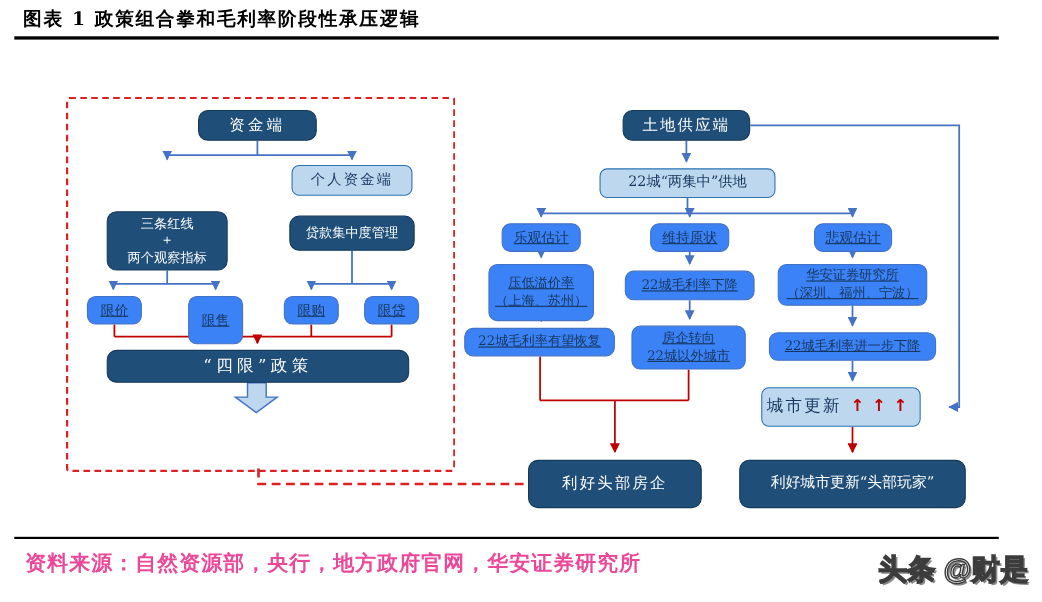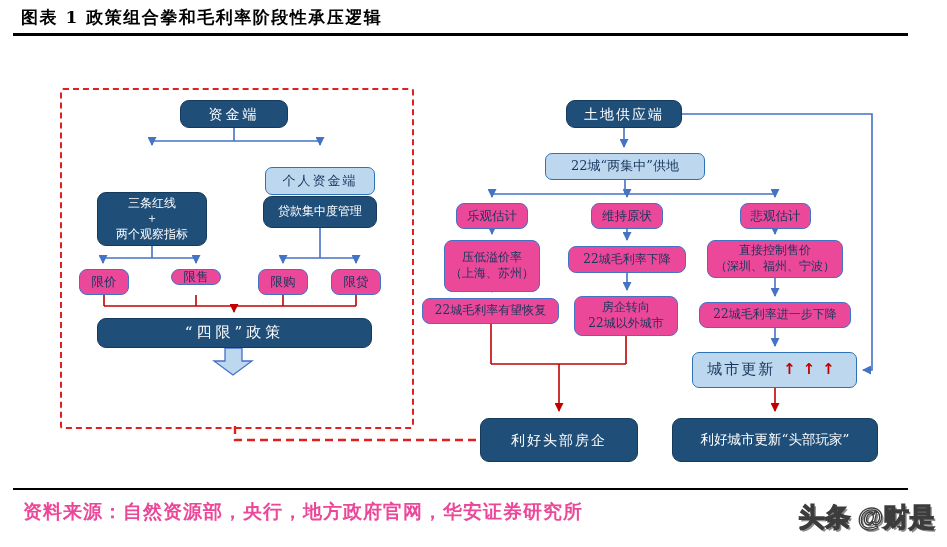--- a/index.html
+++ b/index.html
@@ -14,21 +14,21 @@
   .watermark{position:absolute;right:12px;top:500px;font-size:26px;font-weight:bold;
              font-family:"Liberation Sans",sans-serif;color:#fff;
              -webkit-text-stroke:1.3px #3c3c3c;text-shadow:2px 2px 0 #8a8a8a;}
   .dashed-frame{position:absolute;left:60px;top:88px;width:350px;height:337px;
                 border:2.5px dashed #E02020;border-radius:3px;z-index:0;}
   svg.wires{position:absolute;left:0;top:0;z-index:1;}
   .node{position:absolute;z-index:2;display:flex;align-items:center;justify-content:center;
         text-align:center;white-space:pre-line;box-sizing:border-box;line-height:1.3;}
   .dark{background:#1F4E79;color:#ffffff;border:1px solid #163A5C;border-radius:9px;}
   .light{background:#BDD7EE;color:#17365D;border:1.5px solid #2E74B5;border-radius:7px;}
-  .plain{background:#ec4899;color:#17365D;border:1.4px solid #4472C4;border-radius:8px;}
+  .plain{background:#3b82f6;color:#17365D;border:1.4px solid #4472C4;border-radius:8px;text-decoration:underline;}
   .ur-arrows{color:#C00000;font-family:"DejaVu Sans",sans-serif;font-weight:bold;
              letter-spacing:7px;margin-left:8px;font-size:15px;}
 </style>
 </head>
 <body>
 
 <div class="canvas">
 
   <div class="title">图表 1 政策组合拳和毛利率阶段性承压逻辑</div>
   <div class="rule-thick"></div>
@@ -87,46 +87,46 @@
       <path d="M559,364 V411" marker-end="url(#ar)"></path>
       <path d="M775,388 V411" marker-end="url(#ar)"></path>
     </g>
 
     <path d="M235,426 V440 H478" stroke="#E02020" stroke-width="2.4" stroke-dasharray="8 5" fill="none"></path>
 
     <polygon points="225,348 242,348 242,361 252,361 233,375 214,361 225,361" fill="#BDD7EE" stroke="#4472C4" stroke-width="1.3"></polygon>
   </svg>
 
   <div class="node dark" style="left:180px;top:100px;width:108px;height:28px;font-size:14px;letter-spacing:3px;">资金端</div>
-  <div class="node light" style="left:265px;top:150px;width:110px;height:28px;font-size:13px;letter-spacing:2px;margin-top:17px;">个人资金端</div>
+  <div class="node light" style="left:265px;top:150px;width:110px;height:28px;font-size:13px;letter-spacing:2px;">个人资金端</div>
   <div class="node dark" style="left:97px;top:192px;width:110px;height:54px;font-size:12px;">三条红线
 ＋
 两个观察指标</div>
   <div class="node dark" style="left:263px;top:196px;width:114px;height:32px;font-size:12px;">贷款集中度管理</div>
   <div class="node plain" style="left:79px;top:269px;width:50px;height:26px;font-size:12.5px;">限价</div>
-  <div class="node plain" style="left:171px;top:269px;width:50px;height:16px;font-size:12.5px;">限售</div>
+  <div class="node plain" style="left:171px;top:269px;width:50px;height:44px;font-size:12.5px;">限售</div>
   <div class="node plain" style="left:258px;top:269px;width:50px;height:26px;font-size:12.5px;">限购</div>
   <div class="node plain" style="left:331px;top:269px;width:50px;height:26px;font-size:12.5px;">限贷</div>
   <div class="node dark" style="left:97px;top:318px;width:275px;height:30px;font-size:15px;letter-spacing:4px;">“四限”政策</div>
 
   <div class="node dark" style="left:566px;top:100px;width:116px;height:28px;font-size:14px;letter-spacing:2px;">土地供应端</div>
   <div class="node light" style="left:545px;top:153px;width:160px;height:27px;font-size:13px;">22城“两集中”供地</div>
   <div class="node plain" style="left:456px;top:203px;width:72px;height:26px;font-size:12.5px;">乐观估计</div>
   <div class="node plain" style="left:591px;top:203px;width:72px;height:26px;font-size:12.5px;">维持原状</div>
   <div class="node plain" style="left:740px;top:203px;width:71px;height:26px;font-size:12.5px;">悲观估计</div>
   <div class="node plain" style="left:444px;top:240px;width:96px;height:52px;font-size:12px;">压低溢价率
 （上海、苏州）</div>
   <div class="node plain" style="left:568px;top:246px;width:118px;height:27px;font-size:12px;">22城毛利率下降</div>
-  <div class="node plain" style="left:707px;top:240px;width:136px;height:38px;font-size:12px;">直接控制售价
+  <div class="node plain" style="left:707px;top:240px;width:136px;height:38px;font-size:12px;">华安证券研究所
 （深圳、福州、宁波）</div>
   <div class="node plain" style="left:422px;top:298px;width:137px;height:26px;font-size:12px;">22城毛利率有望恢复</div>
   <div class="node plain" style="left:574px;top:296px;width:104px;height:40px;font-size:12px;">房企转向
 22城以外城市</div>
   <div class="node plain" style="left:699px;top:302px;width:152px;height:26px;font-size:12px;">22城毛利率进一步下降</div>
-  <div class="node light" style="left:692px;top:352px;width:165px;height:36px;font-size:15px;letter-spacing:2px;">
+  <div class="node light" style="left:692px;top:352px;width:145px;height:36px;font-size:15px;letter-spacing:2px;">
     <span>城市更新</span>
     <span class="ur-arrows">↑↑↑</span>
   </div>
   <div class="node dark" style="left:480px;top:418px;width:158px;height:44px;font-size:14px;letter-spacing:2px;">利好头部房企</div>
   <div class="node dark" style="left:672px;top:418px;width:206px;height:44px;font-size:13.5px;">利好城市更新“头部玩家”</div>
 
   <div class="rule-thin"></div>
   <div class="source">资料来源：自然资源部，央行，地方政府官网，华安证券研究所</div>
   <div class="watermark">头条 @财是</div>
 

